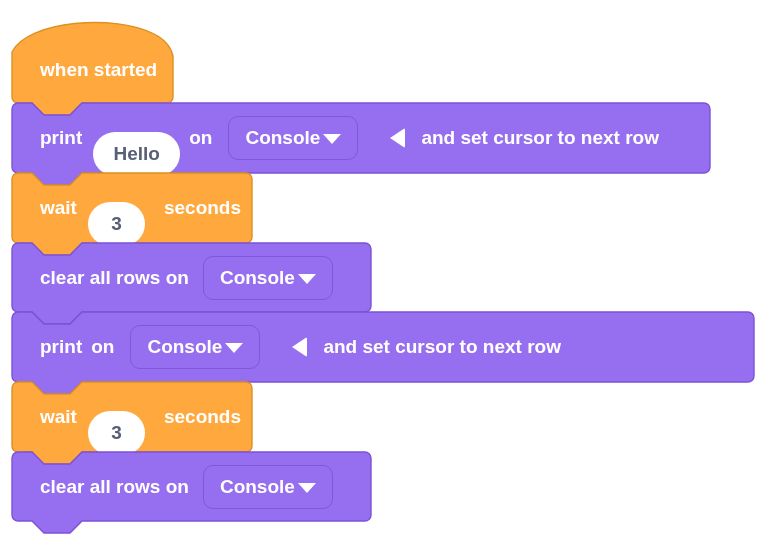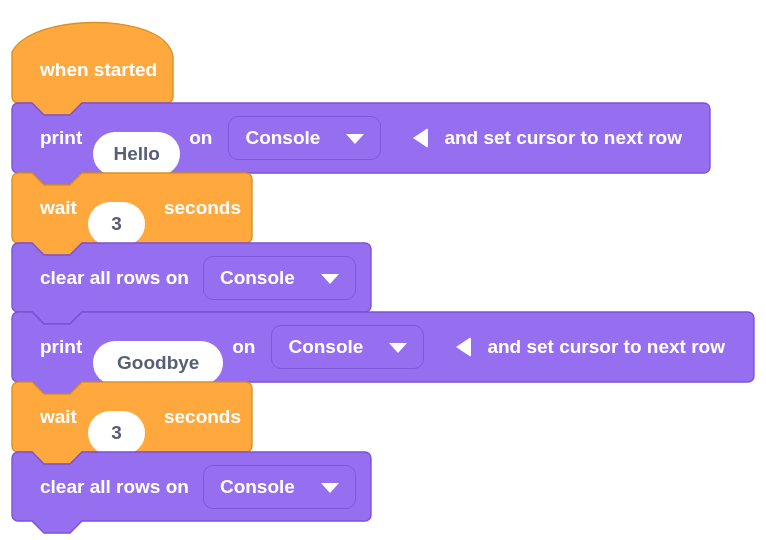--- a/index.html
+++ b/index.html
@@ -18,21 +18,21 @@
     background:#ffffff;border-radius:22px;height:44px;display:flex;align-items:center;
     justify-content:center;color:#575E75;font-weight:bold;font-size:19px;
     margin-left:11px;box-sizing:border-box;padding:0 16px;margin-top:31px;
   }
   .oval.w-hello{min-width:87px;}
   .oval.w-num{min-width:57px;}
   .oval.w-goodbye{min-width:130px;}
   .on-lbl{margin-left:9px;}
   .dropdown{
     margin-left:16px;height:44px;border:1.5px solid #7E58D8;border-radius:10px;
-    display:flex;align-items:center;padding:0 16px;gap:26px;box-sizing:border-box;
+    display:flex;align-items:center;padding:0 16px;gap:3px;box-sizing:border-box;
   }
   .caret-down{
     width:0;height:0;border-left:9px solid transparent;border-right:9px solid transparent;
     border-top:10px solid #ffffff;margin-top:2px;
   }
   .tri-left{
     width:0;height:0;border-top:10px solid transparent;border-bottom:10px solid transparent;
     border-right:15px solid #ffffff;margin-left:32px;border-radius:2px;
   }
   .suffix{margin-left:16px;}
@@ -95,21 +95,20 @@
       </span>
     </div>
   </div>
 
   <div class="block" style="left:12px;top:312px;width:742px;height:83px;">
     <svg width="742" height="83" viewBox="0 0 742 83">
       <path class="fill-purple" d="M 6 0 L 20 0 L 32 12 L 58 12 L 70 0 L 736 0 A 6 6 0 0 1 742 6 L 742 64 A 6 6 0 0 1 736 70 L 70 70 L 58 82 L 32 82 L 20 70 L 6 70 A 6 6 0 0 1 0 64 L 0 6 A 6 6 0 0 1 6 0 Z"></path>
     </svg>
     <div class="content" style="height:70px;">
       <span class="lbl">print</span>
-      <span class="oval w-goodbye">Goodbye</span>
       <span class="lbl on-lbl">on</span>
       <span class="dropdown">
         <span>Console</span>
         <span class="caret-down"></span>
       </span>
       <span class="tri-left"></span>
       <span class="lbl suffix">and set cursor to next row</span>
     </div>
   </div>
 

